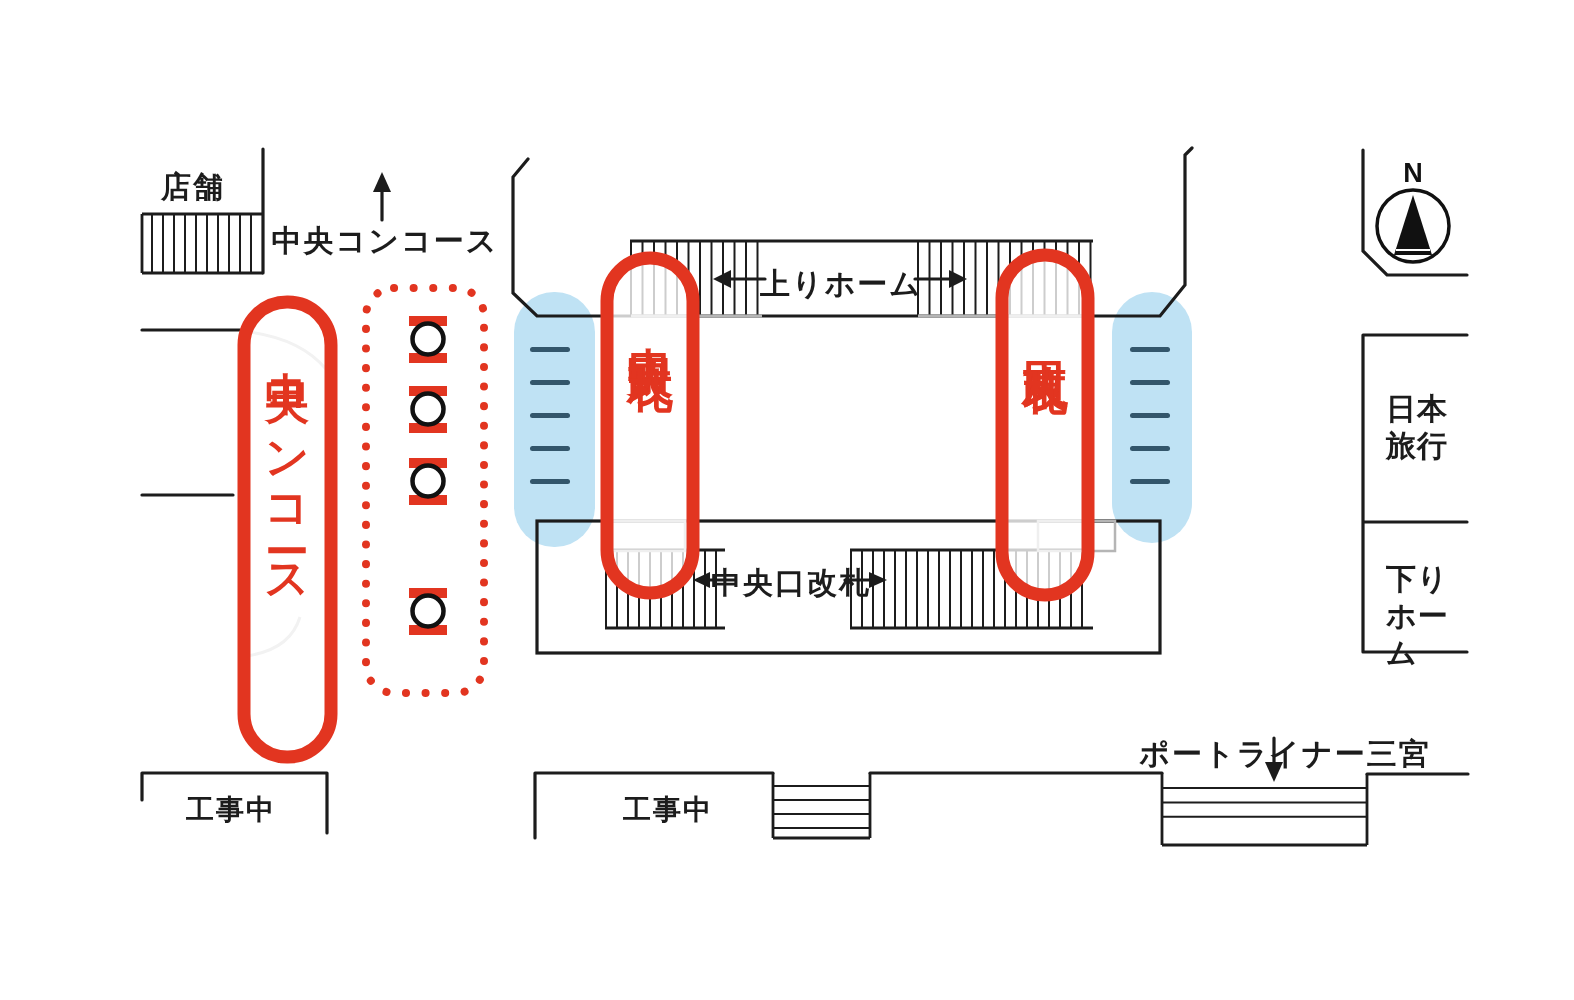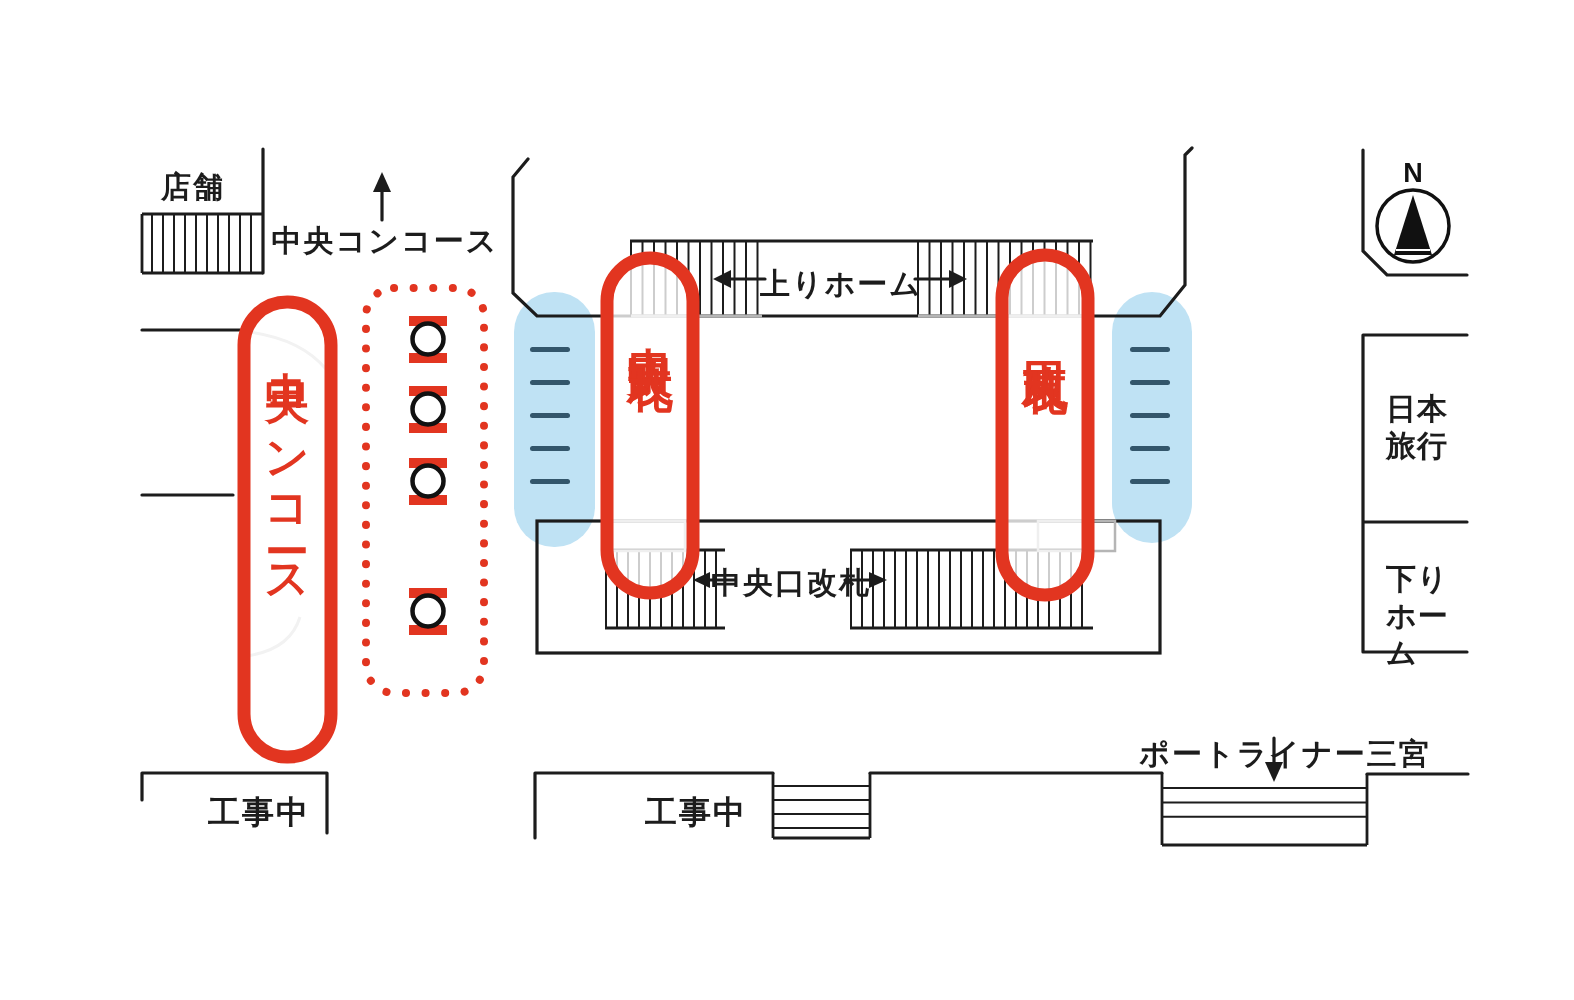--- a/index.html
+++ b/index.html
@@ -12,21 +12,21 @@
   }
   #map-svg{position:absolute;left:0;top:0;}
   .lbl{
     position:absolute;
     color:var(--line-black,#1c1c1c);
     font-weight:600;
     white-space:nowrap;
     transform:translateX(-50%);
     letter-spacing:2px;
   }
-  .lbl.small{font-size:32px;margin-left:28px;}
+  .lbl.small{font-size:28px;}
   .lbl.med{font-size:30px;}
   .lbl.wrap{
     white-space:normal;
     transform:none;
     letter-spacing:1px;
     line-height:37px;
   }
   .vlabel{
     position:absolute;
     writing-mode:vertical-rl;

